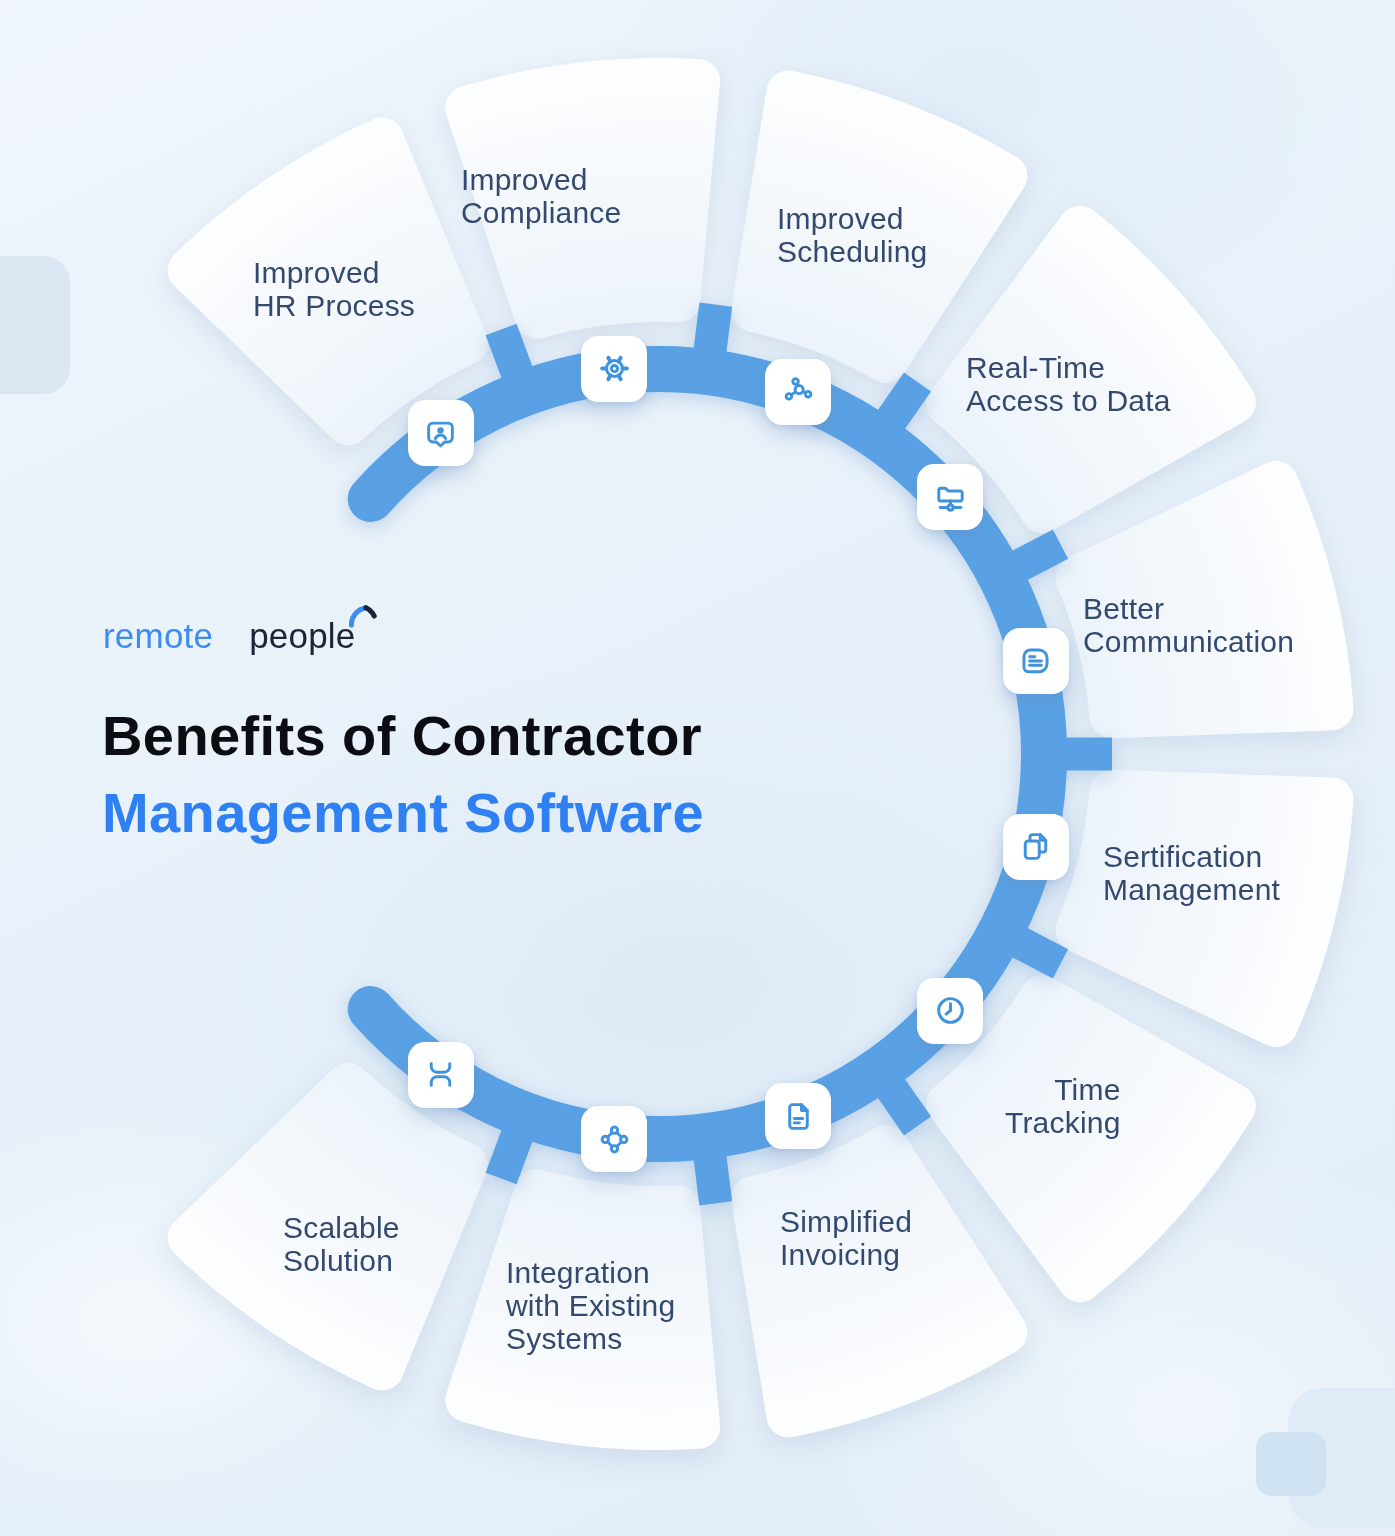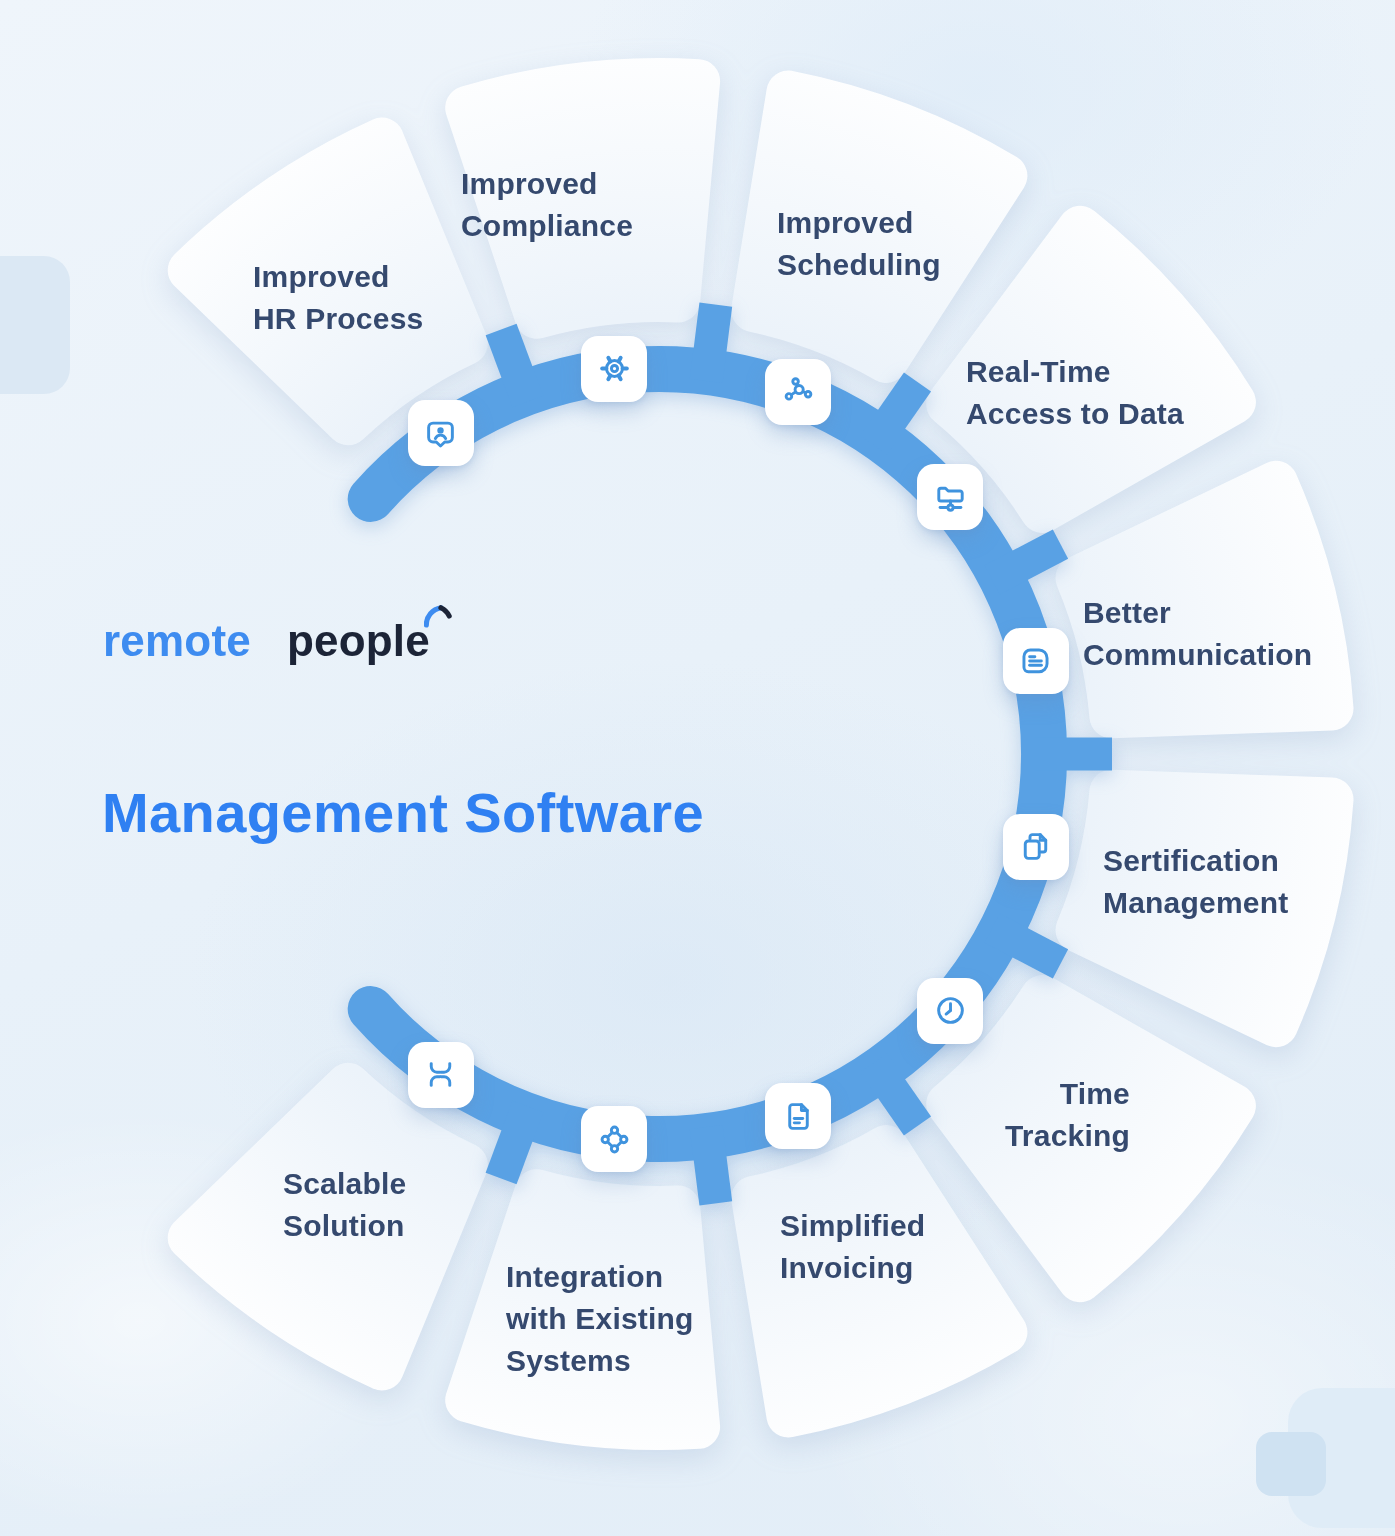--- a/index.html
+++ b/index.html
@@ -20,26 +20,26 @@
   #diagram-svg{position:absolute;left:0;top:0;}
   .wedges{filter:drop-shadow(0 9px 14px rgba(116,147,188,.20));}
   .bandg{filter:drop-shadow(0 5px 9px rgba(96,145,205,.32));}
   .icon-chip{
     position:absolute;width:66px;height:66px;border-radius:17px;background:#ffffff;
     display:flex;align-items:center;justify-content:center;
     box-shadow:0 10px 20px rgba(104,144,195,.28), 0 2px 5px rgba(104,144,195,.16);
   }
   .icon-chip svg{width:39px;height:39px;display:block;}
   .benefit-label{
-    position:absolute;font-size:30px;line-height:42px;font-weight:bold;
+    position:absolute;font-size:30px;line-height:33px;font-weight:normal;
     letter-spacing:.2px;color:var(--label-text,#35496E);white-space:nowrap;
   }
   .logo{
     position:absolute;left:103px;top:616px;display:flex;align-items:flex-start;
-    font-size:44px;font-weight:bold;letter-spacing:.2px;
+    font-size:35px;font-weight:normal;letter-spacing:.2px;
   }
   .logo .first{color:var(--brand-blue,#3E8CF0);margin-right:10px;}
   .logo .second{color:var(--brand-dark,#1C2437);margin-left:26px;}
   .logo svg{width:28px;height:26px;margin-left:-6px;margin-top:-11px;}
   .page-title{
     position:absolute;left:102px;top:697px;margin:0;
     font-size:56px;line-height:77px;font-weight:bold;letter-spacing:.4px;
     color:var(--title-primary,#0B0D12);
   }
   .page-title .accent{color:var(--title-accent,#2F80F2);}
@@ -180,30 +180,30 @@
   <div id="label-layer">
       <div class="benefit-label" style="left: 253px; top: 256px;">Improved<br>HR Process</div>
       <div class="benefit-label" style="left: 461px; top: 163px;">Improved<br>Compliance</div>
       <div class="benefit-label" style="left: 777px; top: 202px;">Improved<br>Scheduling</div>
       <div class="benefit-label" style="left: 966px; top: 351px;">Real-Time<br>Access to Data</div>
       <div class="benefit-label" style="left: 1083px; top: 592px;">Better<br>Communication</div>
       <div class="benefit-label" style="left: 1103px; top: 840px;">Sertification<br>Management</div>
       <div class="benefit-label" style="left: 1005px; top: 1073px; text-align: right;">Time<br>Tracking</div>
       <div class="benefit-label" style="left: 780px; top: 1205px;">Simplified<br>Invoicing</div>
       <div class="benefit-label" style="left: 506px; top: 1240px; margin-top: 16px;">Integration<br>with Existing<br>Systems</div>
-      <div class="benefit-label" style="left: 283px; top: 1163px;">Scalable<br>Solution</div>
+      <div class="benefit-label" style="left: 283px; top: 1211px;">Scalable<br>Solution</div>
     </div>
 
   <div class="logo">
     <span class="first">remote</span>
     <span class="second">people</span>
     <svg viewBox="0 0 24 22" fill="none">
       <path d="M2 17 A15 15 0 0 1 14.5 2.2" stroke="var(--brand-blue)" stroke-width="4.4" stroke-linecap="round"></path>
       <path d="M14.5 2.2 A15 15 0 0 1 21.6 9.3" stroke="var(--brand-dark)" stroke-width="4.4" stroke-linecap="round"></path>
     </svg>
   </div>
 
   <h1 class="page-title">
-    <br>
+    <span>Benefits of Contractor</span><br>
     <span class="accent">Management Software</span>
   </h1>
 
 </div>
 
 </body></html>

